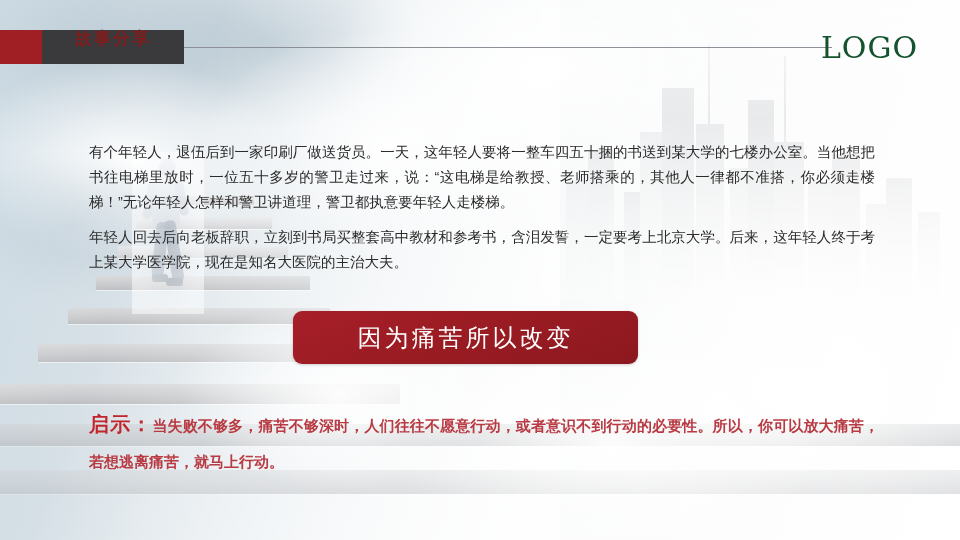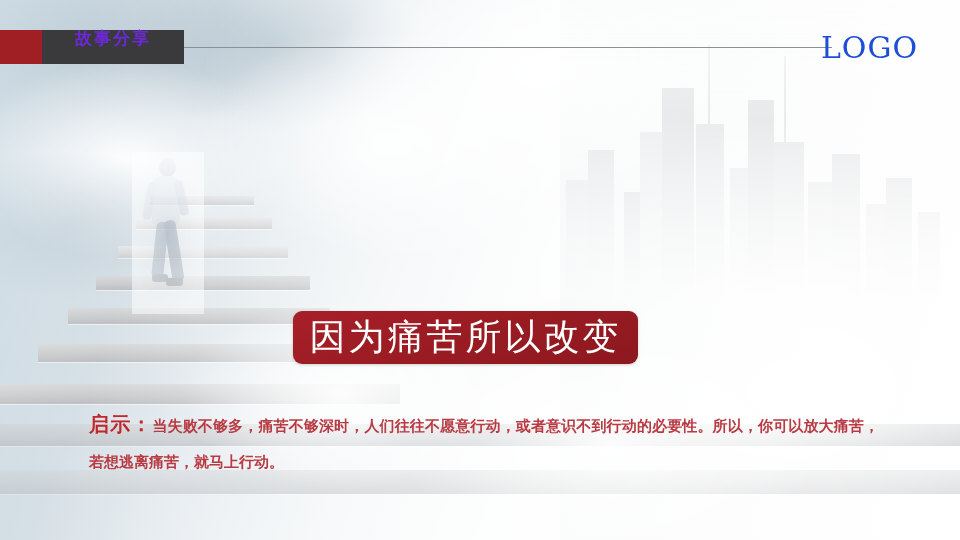--- a/index.html
+++ b/index.html
@@ -103,52 +103,52 @@
     position:absolute;left:0;top:30px;width:42px;height:34px;
     background:#a01f25;
   }
   .hdr-dark{
     position:absolute;left:42px;top:30px;width:142px;height:34px;
     background:#3a3a3c;
   }
   .hdr-title{
     position:absolute;left:42px;top:30px;width:142px;height:16px;
     display:flex;align-items:center;justify-content:center;
-    color:#6d28d9;font-size:17px;letter-spacing:2px;
+    color:#7f1d1d;font-size:17px;letter-spacing:2px;
     font-family:"DejaVu Serif","Liberation Serif",serif;font-weight:700;
   }
   .hdr-rule{
     position:absolute;left:184px;top:47px;width:648px;height:1px;
     background:#8b9096;
   }
   .logo{
     position:absolute;right:42px;top:30px;height:34px;
     display:flex;align-items:center;
     font-family:"DejaVu Serif","Liberation Serif",serif;
-    font-size:30px;color:#1d4ed8;letter-spacing:1px;text-align:right;
+    font-size:30px;color:#14532d;letter-spacing:1px;text-align:right;
   }
 
   
   .body-copy{
     position:absolute;left:89px;top:140px;width:786px;
     color:#2b2b2b;font-size:14.5px;line-height:25px;
     text-align:justify;text-justify:inter-character;
   }
   .body-copy p{margin:0 0 10px 0;}
 
   
   .banner{
     position:absolute;left:293px;top:311px;width:345px;height:53px;
     border-radius:9px;
     background:linear-gradient(160deg,#a71f28 0%,#9b1c23 45%,#8d181f 100%);
     display:flex;align-items:center;justify-content:center;
     box-shadow:0 1px 3px rgba(0,0,0,.18);
   }
   .banner-text{
-    color:#ffffff;font-size:36px;letter-spacing:3px;
+    color:#ffffff;font-size:24px;letter-spacing:3px;
     font-family:"DejaVu Serif","Liberation Serif",serif;
   }
 
   
   .insight{
     position:absolute;left:89px;top:406px;width:790px;
     line-height:36px;text-align:justify;text-justify:inter-character;
   }
   .insight-label{
     color:#c0262c;font-size:20px;font-weight:700;letter-spacing:1px;
@@ -219,20 +219,24 @@
     <div class="fig-part fig-shoeR"></div>
     <div class="fig-blur"></div>
   </div>
 
   <div class="hdr-red"></div>
   <div class="hdr-dark"></div>
   <div class="hdr-title">故事分享</div>
   <div class="hdr-rule"></div>
   <div class="logo">LOGO</div>
 
+  <div class="body-copy">
+    <p>有个年轻人，退伍后到一家印刷厂做送货员。一天，这年轻人要将一整车四五十捆的书送到某大学的七楼办公室。当他想把书往电梯里放时，一位五十多岁的警卫走过来，说：“这电梯是给教授、老师搭乘的，其他人一律都不准搭，你必须走楼梯！”无论年轻人怎样和警卫讲道理，警卫都执意要年轻人走楼梯。</p>
+    <p>年轻人回去后向老板辞职，立刻到书局买整套高中教材和参考书，含泪发誓，一定要考上北京大学。后来，这年轻人终于考上某大学医学院，现在是知名大医院的主治大夫。</p>
+  </div>
 
   <div class="banner">
     <span class="banner-text">因为痛苦所以改变</span>
   </div>
 
   <div class="insight">
     <span class="insight-label">启示：</span><span class="insight-body">当失败不够多，痛苦不够深时，人们往往不愿意行动，或者意识不到行动的必要性。所以，你可以放大痛苦，若想逃离痛苦，就马上行动。</span>
   </div>
 
 </div>

